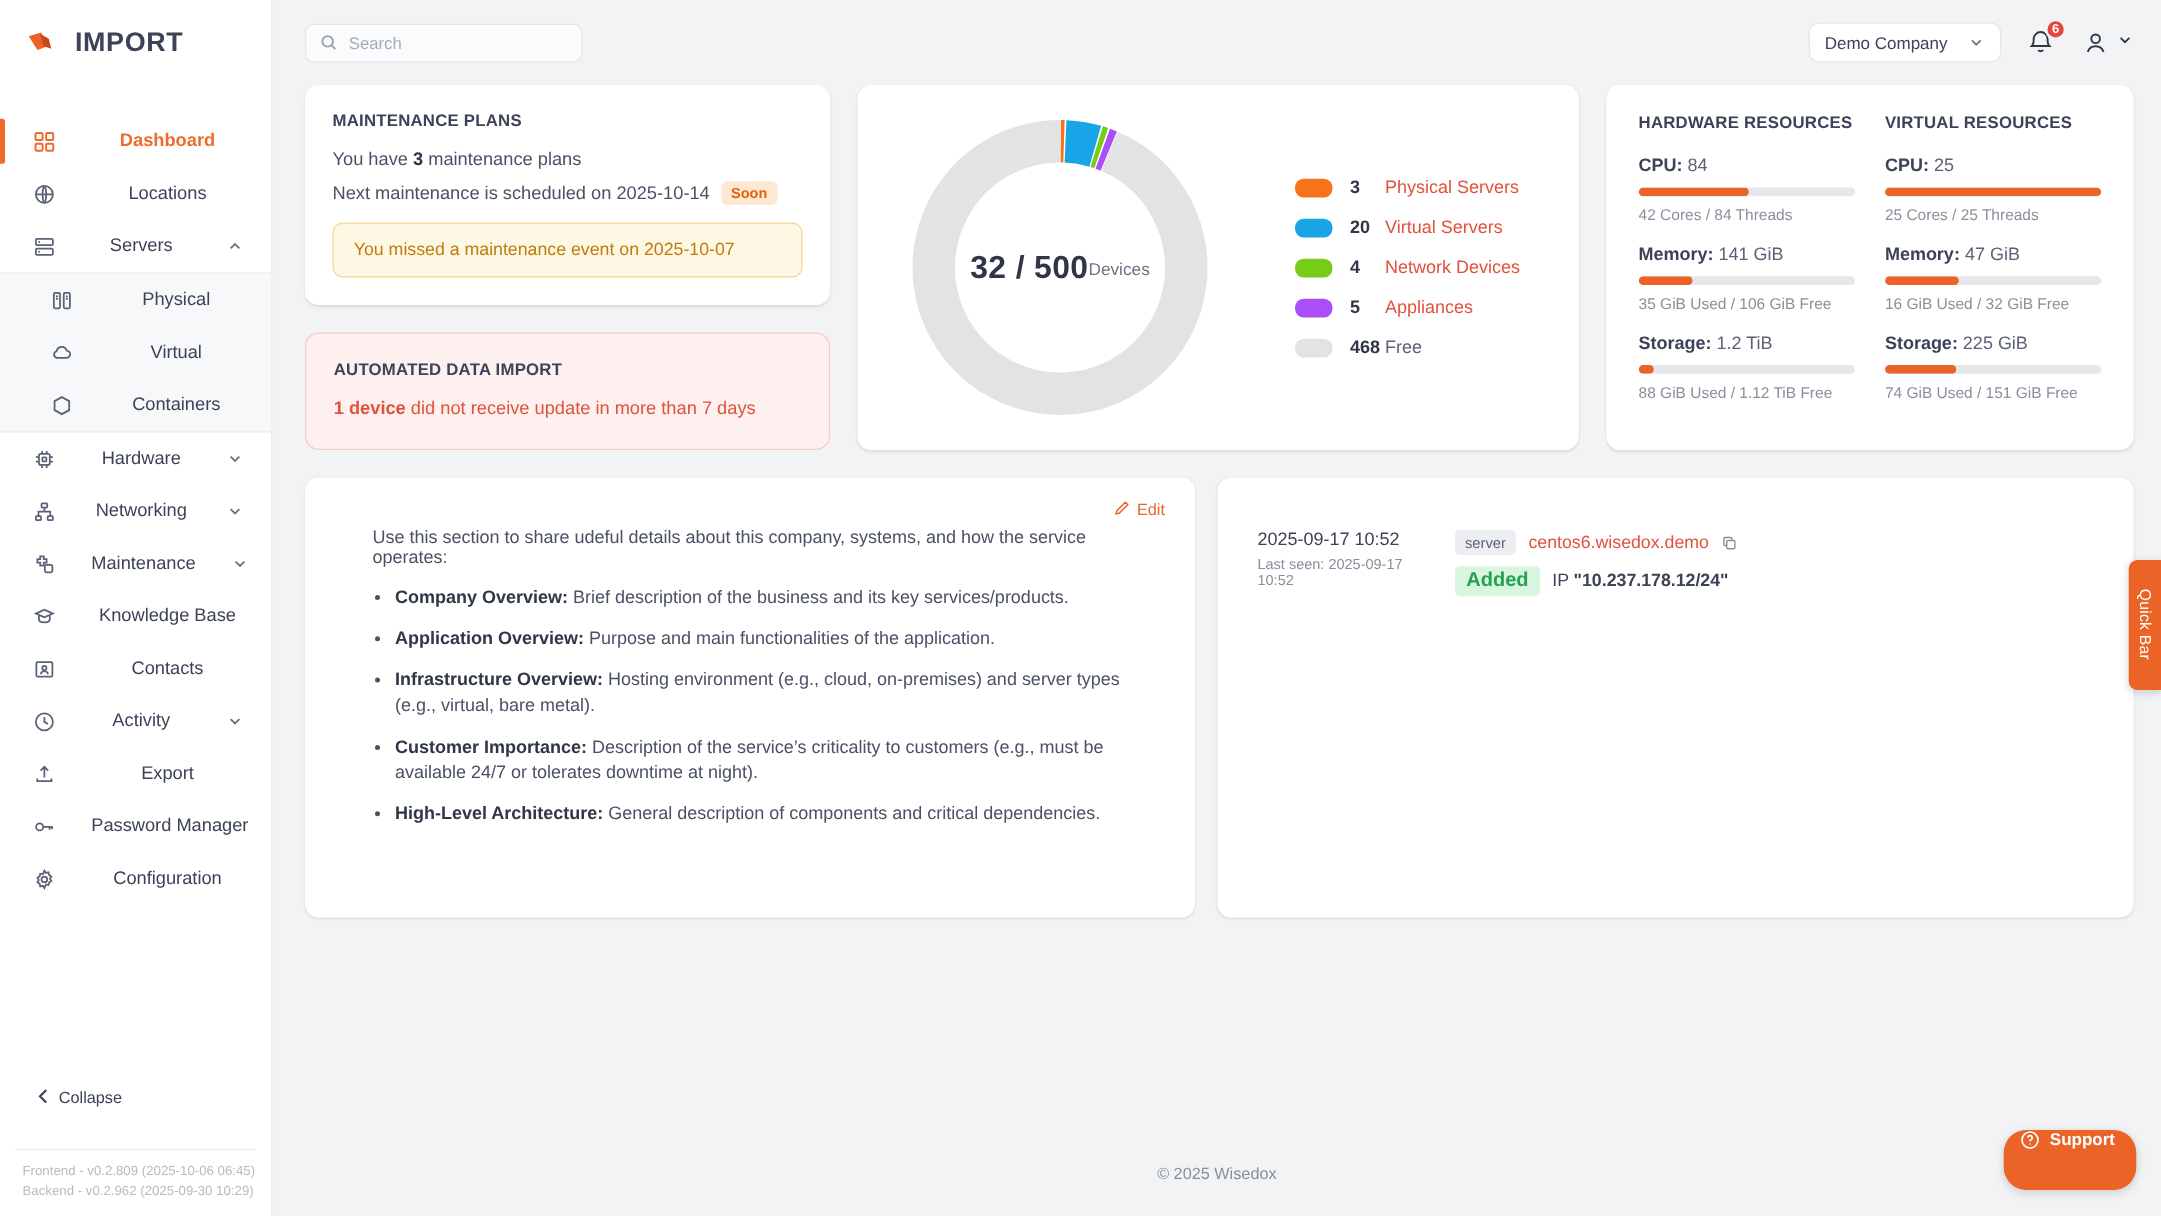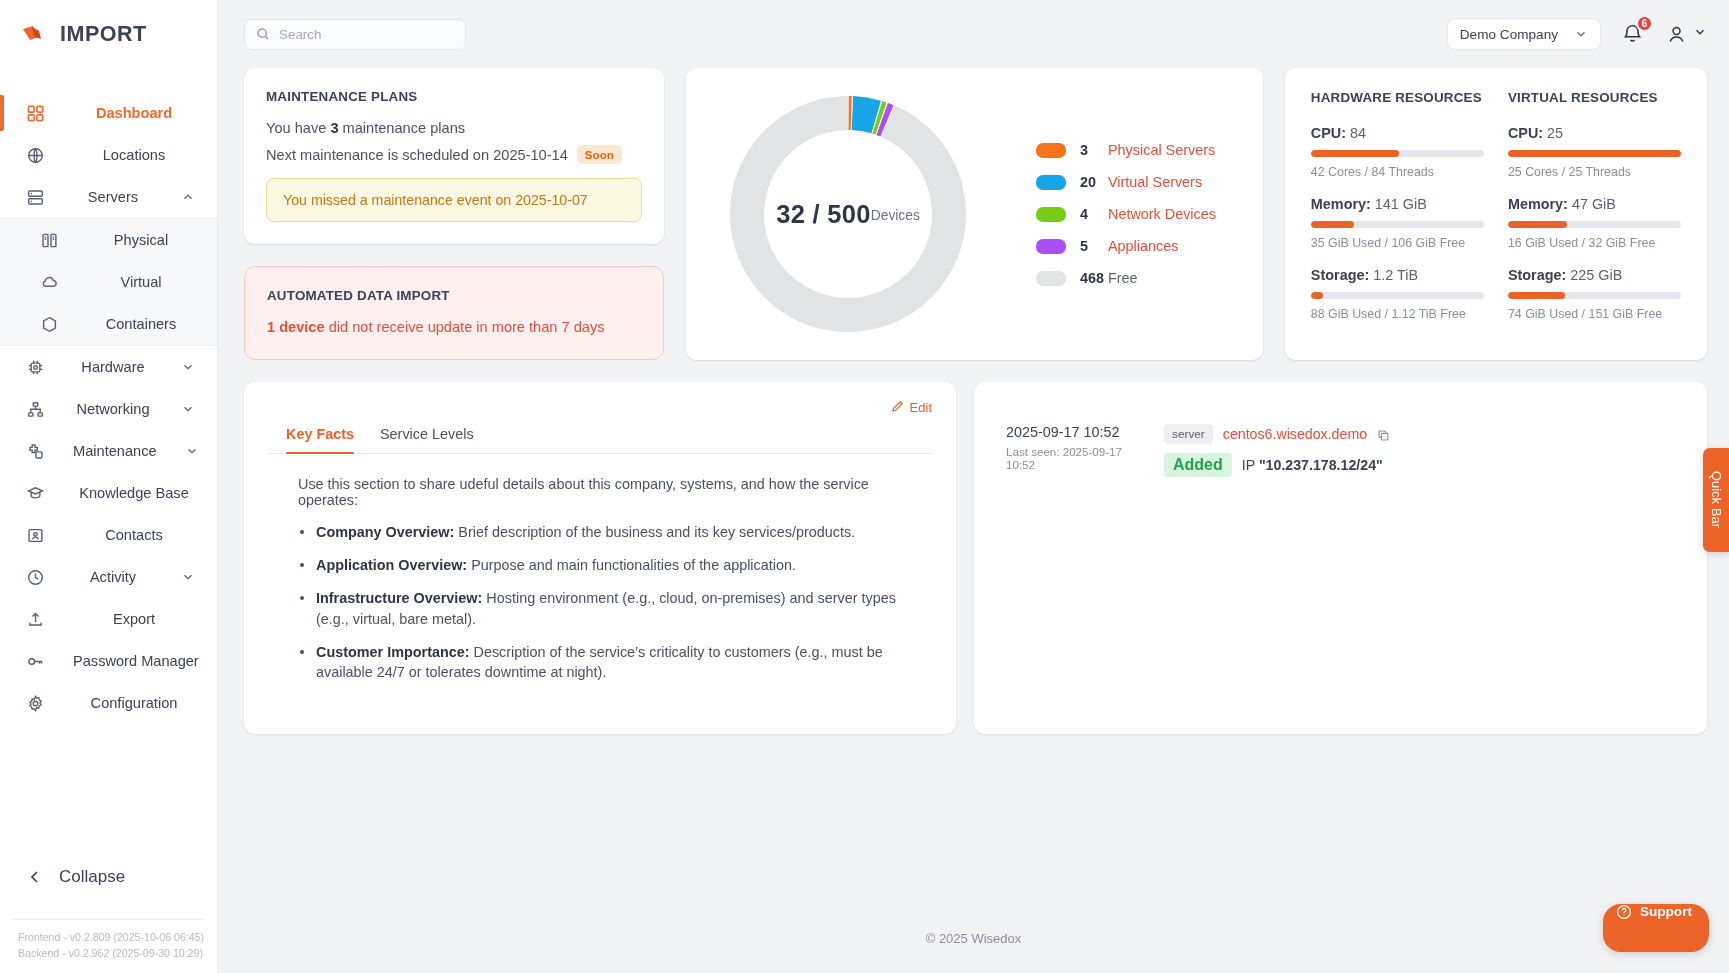--- a/index.html
+++ b/index.html
@@ -41,22 +41,22 @@
   .nav-item.active { color: #ef6b2b; font-weight: 700; }
   .nav-item.active .ico { color: #ef6b2b; }
   .nav-item.active::before {
     content:""; position: absolute; left: 0; top: 3px; bottom: 3px;
     width: 4px; background: #ef6b2b; border-radius: 0 2px 2px 0;
   }
   .subnav { background: #f7f8f9; border-top:1px solid #eceef0; border-bottom:1px solid #eceef0; }
   .subnav .nav-item { padding-left: 40px; }
   .sidebar-footer { padding: 0 0 12px 0; }
   .collapse-row {
-    display:flex; align-items:center; gap:16px; padding: 0 22px 0 26px;
-    height: 40px; font-size: 17px; color:#3c4257; cursor:pointer;
+    display:flex; align-items:center; gap:4px; padding: 0 22px 0 26px;
+    height: 40px; font-size: 13px; color:#3c4257; cursor:pointer;
   }
   .collapse-row .ico { width:17px; height:17px; color:#3c4257; display:flex;align-items:center;justify-content:center;}
   .version-box {
     border-top: 1px solid #ededf0; margin: 22px 12px 0 12px; padding-top: 10px;
     font-size: 10.6px; color: #b7bac4; line-height: 1.45; text-align: left; padding-left: 6px;
   }
 
   
   .main { flex: 1 1 auto; height: 973px; display:flex; flex-direction: column; position: relative; background:#f2f3f5; }
   .topbar { height: 68px; display:flex; align-items:center; padding: 0 22px 0 26px; flex: 0 0 68px; }
@@ -598,32 +598,29 @@
         <div class="card facts-card">
           <div class="edit-link">
             <span>
               <svg width="13" height="13" viewBox="0 0 16 16" fill="none" stroke="currentColor" stroke-width="1.5">
                 <path d="M11.4 2.2l2.4 2.4L5.4 13 2.4 13.6l.6-3z"></path>
               </svg>
             </span>
             <span>Edit</span>
           </div>
 
-          <div class="tabs">
-            <div class="tab active">Key Facts</div>
-            <div class="tab inactive">Service Levels</div>
-          </div>
 
           <div class="facts-body">
             <div class="facts-intro">Use this section to share udeful details about this company, systems, and how the service operates:</div>
             <ul class="facts-list" id="facts-list">
                 <li><b>Company Overview:</b><span> Brief description of the business and its key services/products.</span></li>
                 <li><b>Application Overview:</b><span> Purpose and main functionalities of the application.</span></li>
                 <li><b>Infrastructure Overview:</b><span> Hosting environment (e.g., cloud, on-premises) and server types (e.g., virtual, bare metal).</span></li>
                 <li><b>Customer Importance:</b><span> Description of the service’s criticality to customers (e.g., must be available 24/7 or tolerates downtime at night).</span></li>
+                <li><b>High-Level Architecture:</b><span> General description of components and critical dependencies.</span></li>
               </ul>
           </div>
         </div>
 
         <div class="card alerts-card">
 
           <div id="changes-list">
               <div class="change-row">
                 <div class="change-time">
                   <div class="t">2025-09-17 10:52</div>

